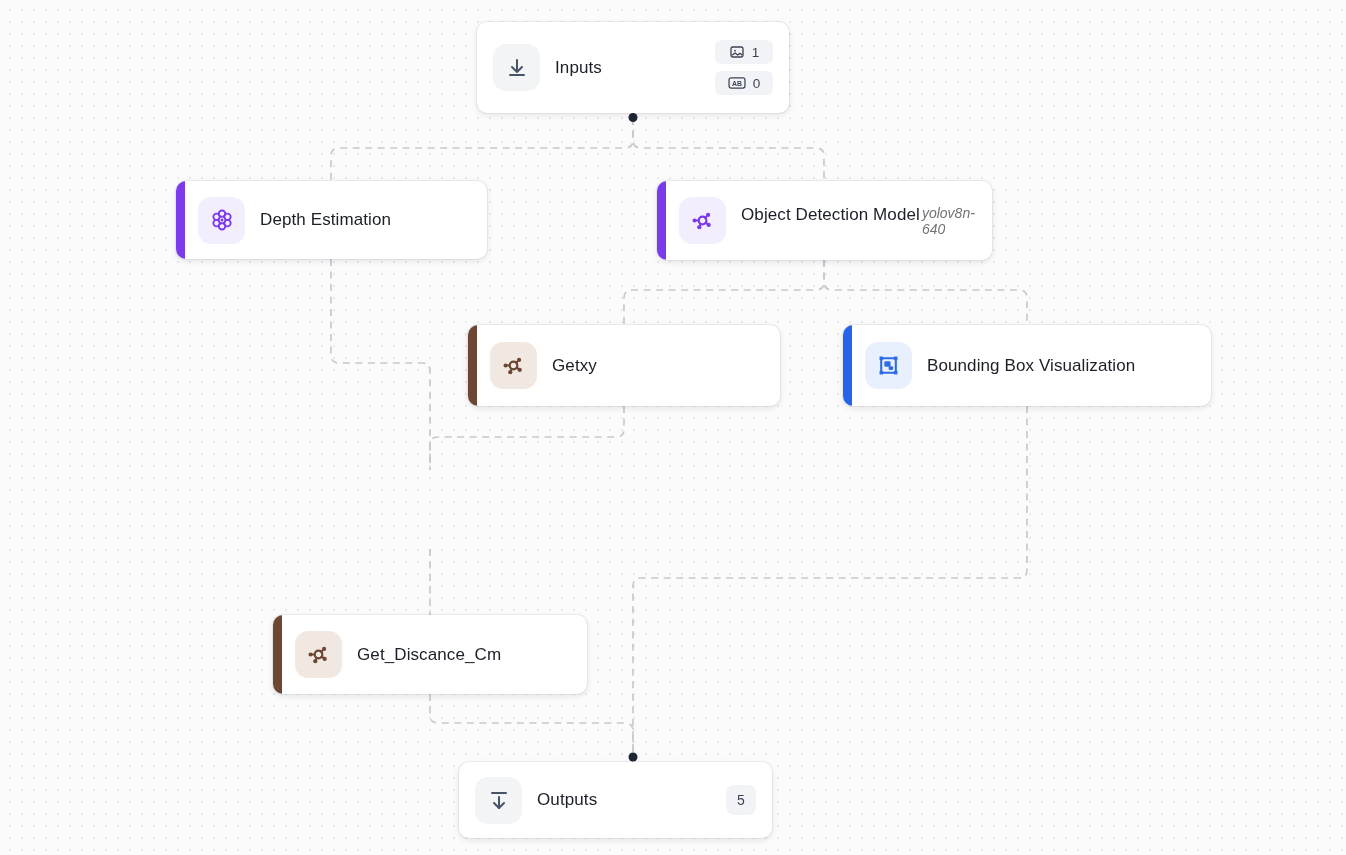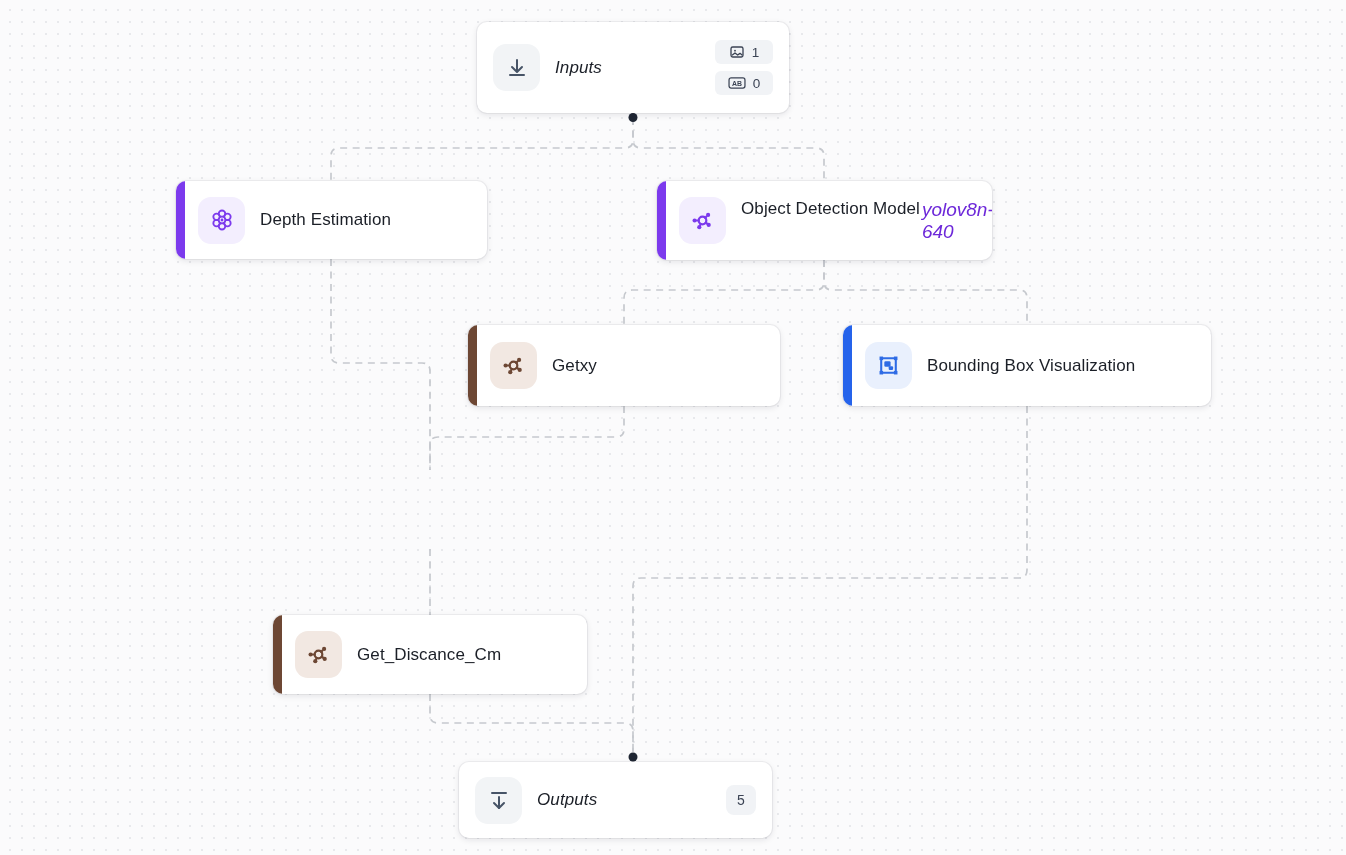--- a/index.html
+++ b/index.html
@@ -31,22 +31,22 @@
     display:flex;align-items:center;justify-content:center;
   }
   .iconbox.gray{background:#f2f4f6;color:#475467;}
   .iconbox.purple{background:#f3eefe;color:#7c3aed;}
   .iconbox.brown{background:#f2e8e2;color:#6d4734;}
   .iconbox.blue{background:#e9f0fd;color:#2e6be5;}
   .iconbox svg{display:block;}
 
   .title{font-size:17px;color:#1b1f27;letter-spacing:.1px;white-space:nowrap;}
   .titleblock{display:flex;flex-direction:row;gap:2px;min-width:0;}
-  .subtitle{font-size:19px;font-style:italic;color:#6d28d9;}
-  .grow{flex:1 1 auto;font-style:italic;}
+  .subtitle{font-size:14px;font-style:italic;color:#737373;}
+  .grow{flex:1 1 auto;}
 
   .badge-col{display:flex;flex-direction:column;gap:7px;align-items:stretch;}
   .pill{
     background:#f1f3f6;border-radius:6px;height:24px;min-width:58px;
     display:flex;align-items:center;justify-content:center;gap:7px;
     color:#3b4354;font-size:13.5px;padding:0 8px;box-sizing:border-box;
   }
   .pill svg{display:block;color:#3b4354;}
   .count-badge{
     background:#f1f3f6;border-radius:8px;width:30px;height:30px;

